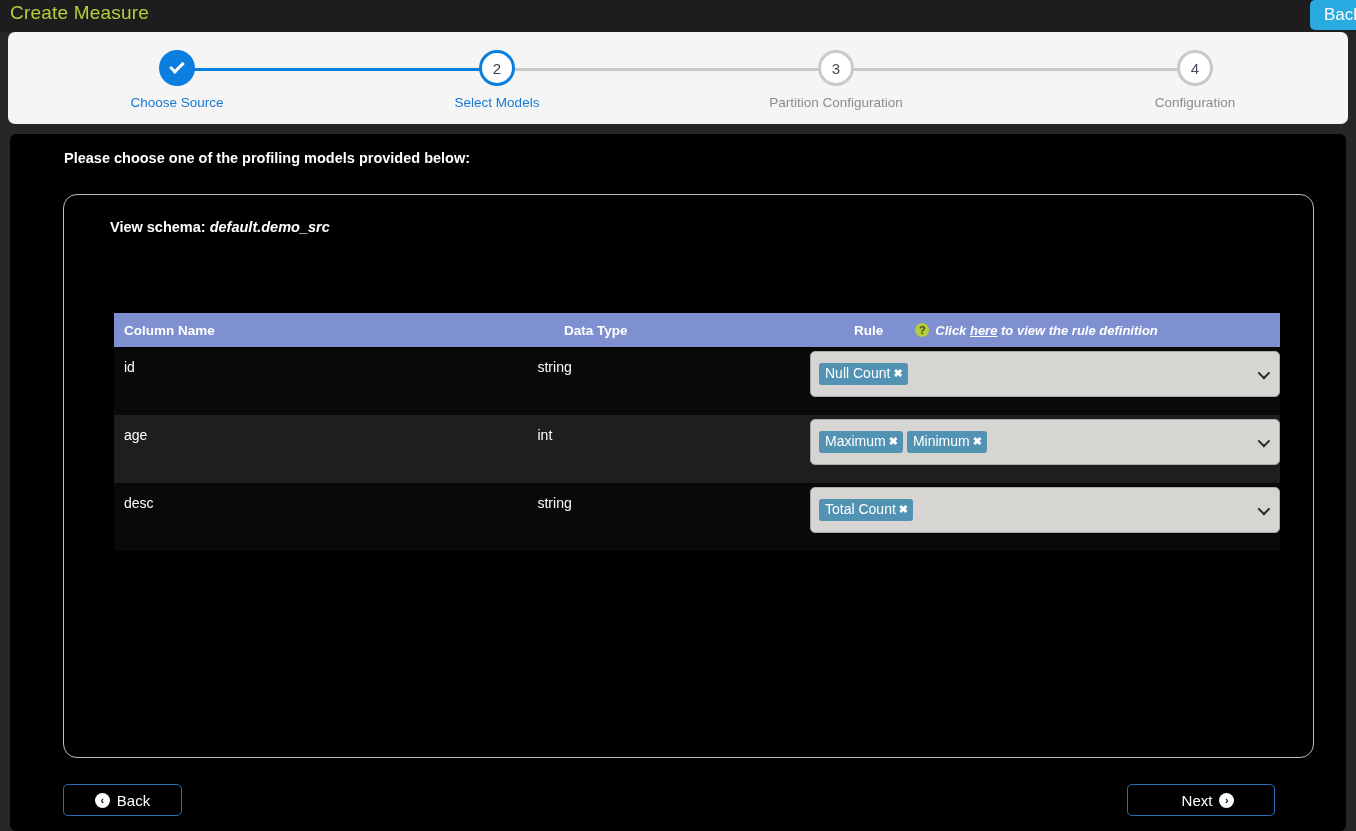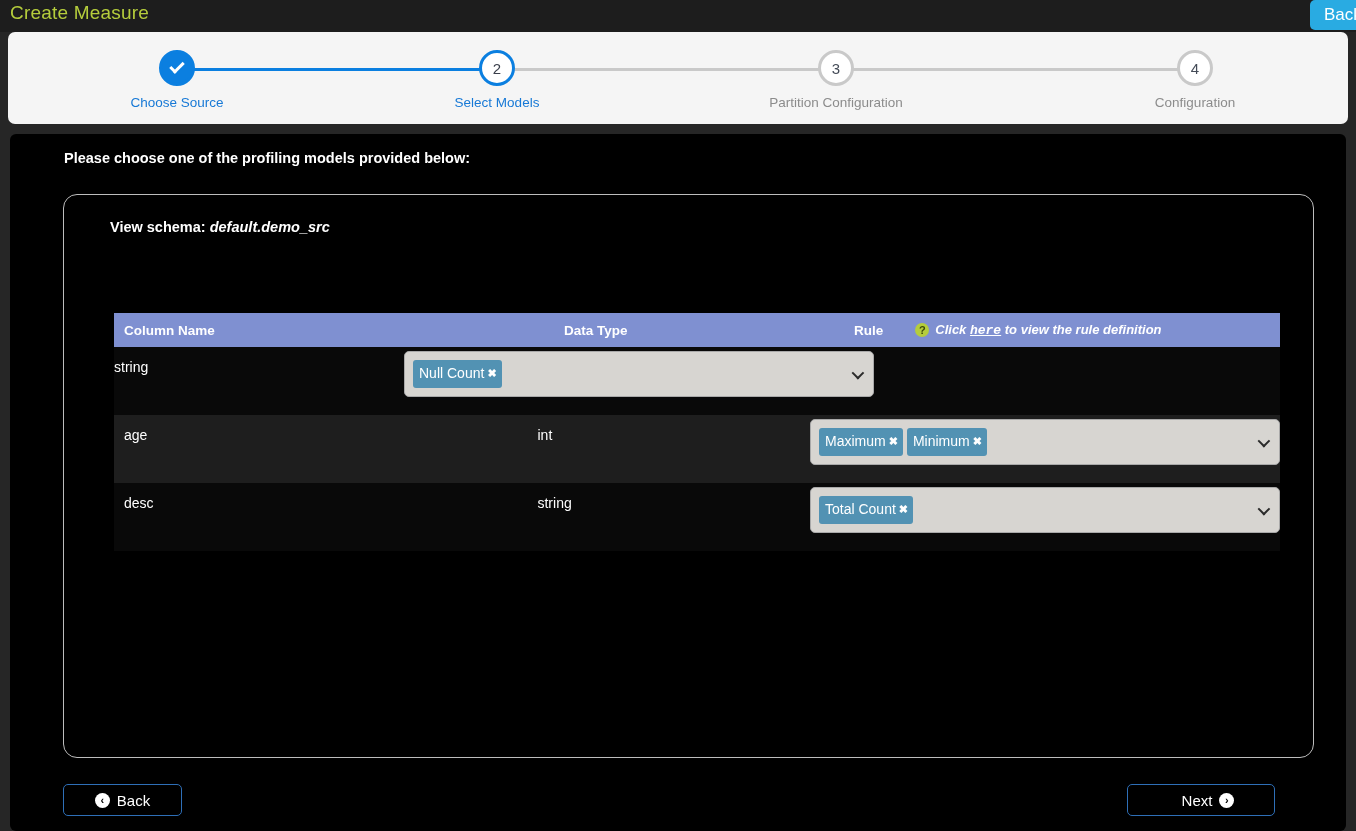--- a/index.html
+++ b/index.html
@@ -144,21 +144,21 @@
     color: #ffffff;
     font-size: 13.5px; font-weight: bold;
   }
   .col-name  { width: 450px; padding-left: 10px; }
   .col-type  { width: 290px; }
   .col-rule  { flex: 1; display: flex; align-items: center; }
   .rulehint {
     font-style: italic; font-weight: bold; font-size: 13px;
     margin-left: 4px; color: #ffffff;
   }
-  .rulehint u { text-decoration: underline; font-family: Liberation Mono, monospace; }
+  .rulehint u { text-decoration: underline; }
   .qicon {
     display: inline-flex; align-items: center; justify-content: center;
     width: 14px; height: 14px;
     border-radius: 50%;
     background: #b5cd3c;
     color: #3d4a0a;
     font-size: 11px; font-weight: bold;
     font-style: normal;
     margin-right: 2px;
     vertical-align: middle;
@@ -180,20 +180,21 @@
   .multiselect {
     position: relative;
     width: 470px;
     min-height: 46px;
     margin-top: 4px;
     background: #d7d5d1;
     border: 1px solid #a9a9a9;
     border-radius: 5px;
     padding: 8px 34px 8px 8px;
     display: flex; flex-wrap: wrap; gap: 4px;
+    align-items: center;
   }
   .tag {
     display: inline-flex; align-items: center;
     background: #5292b3;
     color: #ffffff;
     font-size: 14px;
     padding: 2px 5px 3px 6px;
     border-radius: 3px;
     line-height: 17px;
     white-space: nowrap;
@@ -296,20 +297,21 @@
         <div class="col-name">Column Name</div>
         <div class="col-type">Data Type</div>
         <div class="col-rule">
           <span class="rulehead-label">Rule</span>
           <span class="qicon">?</span>
           <span class="rulehint"><span>Click </span><u>here</u><span> to view the rule definition</span></span>
         </div>
       </div>
 
       <div class="trow">
+        <div class="col-name">id</div>
         <div class="col-type">string</div>
         <div class="col-rule">
           <div class="multiselect">
             <span class="tag">
                 <span>Null Count</span>
                 <span class="x">✖</span>
               </span>
             <span class="chev"></span>
           </div>
         </div>

